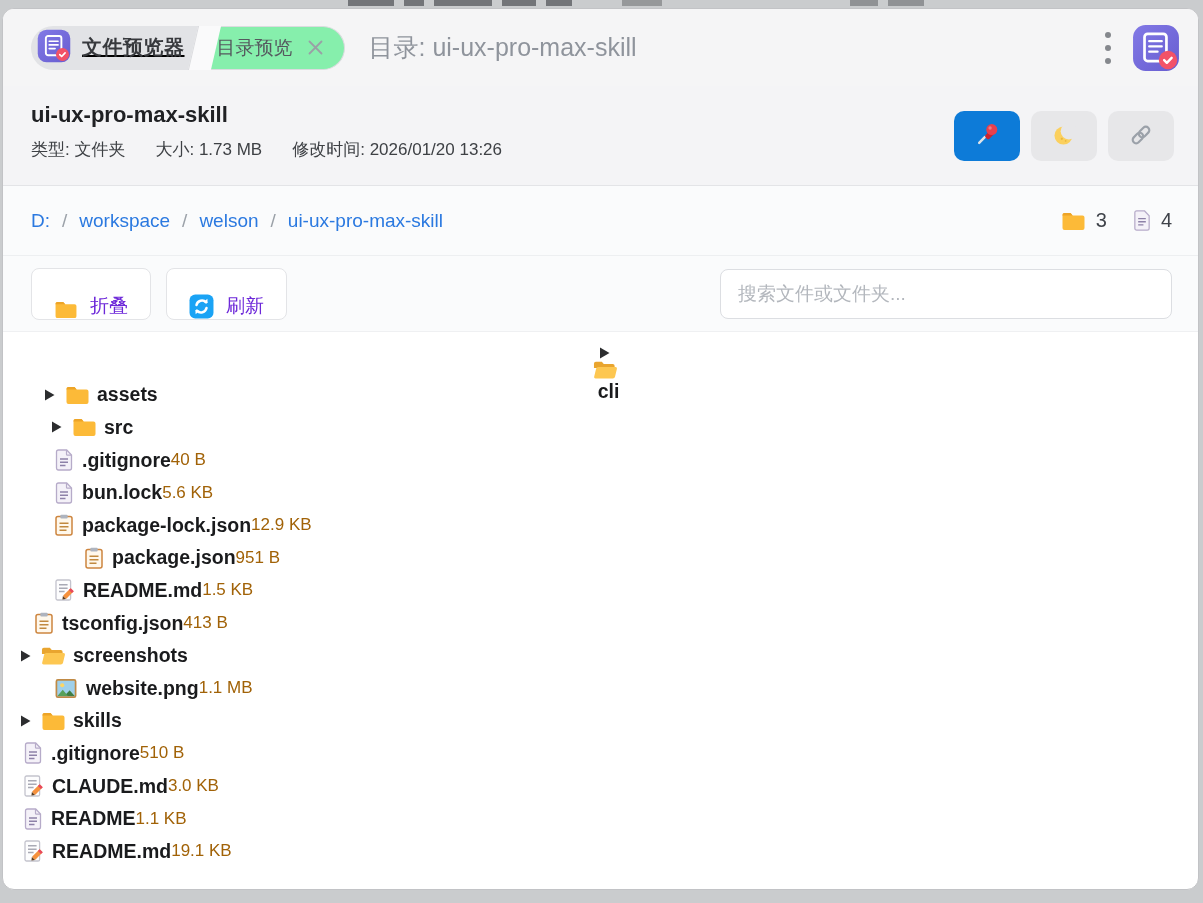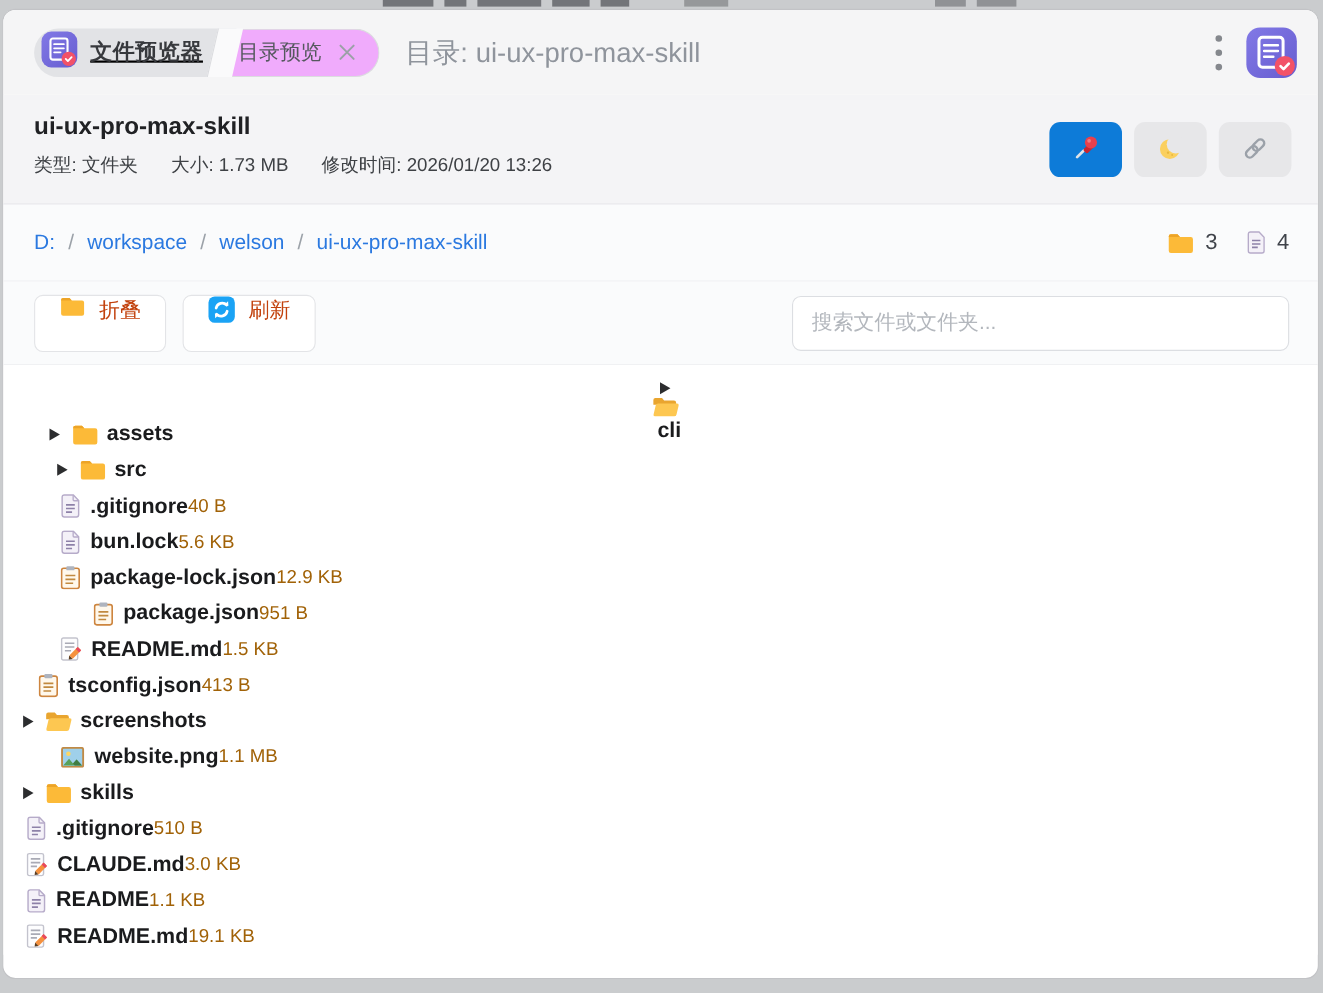--- a/index.html
+++ b/index.html
@@ -22,21 +22,21 @@
   
   .hbar { height:77px; background:#f5f5f6; display:flex; align-items:center; padding:0 18px 0 28px; }
   .brand-pill {
     display:flex; align-items:center; gap:11px; height:44px;
     background:#e2e3e6; border-radius:22px 0 0 22px; padding:0 30px 0 6px;
     position:relative; z-index:1;text-decoration:underline;
   }
   .brand-title { font-size:20px; font-weight:700; color:#37393d; letter-spacing:.5px; }
   .tab {
     position:relative; z-index:2; height:44px; margin-left:-14px;
-    background:#f0abfc; border:1px solid #dbdcdf; border-left:none;
+    background:#86efac; border:1px solid #dbdcdf; border-left:none;
     border-radius:0 22px 22px 0;
     display:flex; align-items:center; gap:13px; padding:0 18px 0 16px;text-align:right;
   }
   .tab::before {
     content:""; position:absolute; left:-8px; top:-1px; height:44px; width:22px;
     background:#fafafb; border-left:1px solid #dbdcdf; transform:skewX(-13deg);
   }
   .tab-label { position:relative; font-size:19px; color:#55585e; }
   .tab-close { position:relative; width:20px; height:20px; display:flex; align-items:center; justify-content:center; cursor:pointer; }
   .win-title { margin-left:24px; font-size:25px; color:#8f949c; white-space:nowrap; }
@@ -59,21 +59,21 @@
   .crumb-seg { color:#2b79e0; cursor:pointer; }
   .crumb-sep { color:#9ba1a8; margin:0 12px; }
   .counts { margin-left:auto; display:flex; align-items:center; gap:26px; }
   .count-group { display:flex; align-items:center; gap:10px; font-size:20px; color:#3f434a; }
 
   
   .toolbar { height:76px; background:#fafbfc; border-bottom:1px solid #eff0f2;
              display:flex; align-items:center; padding:0 26px 0 28px; }
   .tool-btn { height:52px; padding:0 22px; margin-right:15px; background:#fff;
               border:1px solid #e3e4e7; border-radius:8px; cursor:pointer;
-              display:flex; align-items:flex-start; gap:12px; font-size:19px; color:#c2410c;
+              display:flex; align-items:flex-end; gap:12px; font-size:19px; color:#6d28d9;
               font-family:"Liberation Sans", sans-serif; }
   .search { margin-left:auto; width:452px; height:50px; background:#fff;
             border:1px solid #dcdee2; border-radius:8px; padding:0 17px;
             font-size:19px; color:#333; font-family:"Liberation Sans", sans-serif; }
   .search::placeholder { color:#b3b7bd; }
 
   
   .tree { padding-top:14px; background:#fff; }
   .trow { height:32.6px; display:flex; align-items:center; cursor:pointer; }
   .trow .arrow { display:flex; margin-right:9px; }

